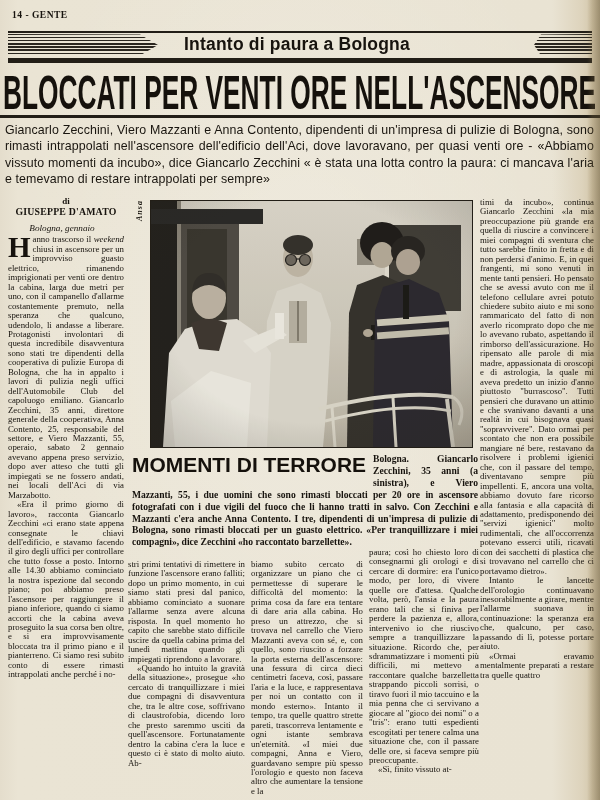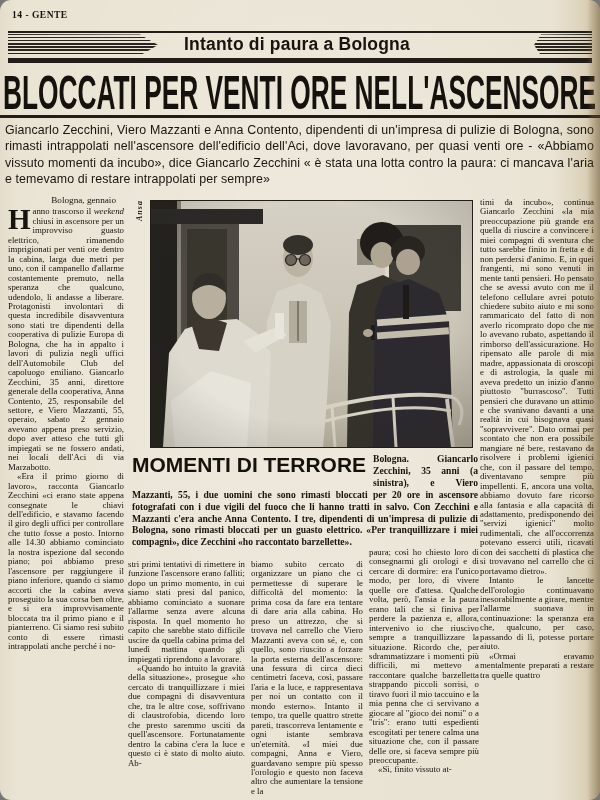--- a/index.html
+++ b/index.html
@@ -4,21 +4,20 @@
 <style>
   html,body{margin:0;padding:0;background:#777;}
   .page{
     position:relative; width:600px; height:800px; overflow:hidden;
     background:
       radial-gradient(ellipse at 50% 40%, rgba(255,255,255,0.25), rgba(0,0,0,0) 70%),
       linear-gradient(to right,#e4ddcc 0,#eae4d4 3%,#e9e3d3 92%,#ddd3bc 97%,#cdbfa0 100%),
       #e9e3d3;
     color:#17130e;
     font-family:"Liberation Serif", serif;
-    border-radius:11px;
   }
   .edge-shadow{position:absolute;top:0;right:0;width:13px;height:800px;
     background:linear-gradient(to right, rgba(120,100,60,0) 0, rgba(130,110,70,.25) 40%, rgba(95,80,50,.45) 100%);}
   .page-label{position:absolute;left:12px;top:10px;font-weight:bold;font-size:9.5px;letter-spacing:.5px;}
 
   
   .rule{position:absolute;background:#221e17;}
   .wedge{position:absolute;top:34px;height:22px;
     background:repeating-linear-gradient(to bottom,#2a261f 0 1.2px, rgba(0,0,0,0) 1.2px 3.1px);}
   .wedge-left{left:8px;width:150px;clip-path:polygon(0 0,88% 2%,100% 50%,88% 98%,0 100%);}
@@ -39,21 +38,21 @@
   .col p + p{text-indent:9px;}
   .col1{left:8px;top:196px;width:116px;height:600px;}
   .col2{left:128px;top:560px;width:117px;height:238px;}
   .col3{left:251px;top:560px;width:112px;height:238px;}
   .col4{left:369px;top:548px;width:110px;height:238px;}
   .col5{left:480px;top:198px;width:114px;height:600px;}
 
   .byline{text-align:center;font-weight:bold;margin-bottom:7px;}
   .byline .di{font-size:9px;line-height:10px;}
   .byline .name{font-size:9.8px;line-height:11px;letter-spacing:.2px;}
-  .dateline{text-align:right;font-size:9.2px;margin:0 8px 2px 0;}
+  .dateline{text-align:center;font-style:italic;font-size:9.2px;margin:0 8px 2px 0;}
   .dropcap{float:left;font-size:29px;line-height:25px;font-weight:bold;margin:0 2px 0 0;}
 
   
   .photo{position:absolute;left:150px;top:200px;width:323px;height:248px;
     border:1px solid #221e17;box-sizing:border-box;background:#cdc8bb;}
   .photo svg{display:block;filter:blur(0.35px) contrast(93%);}
   .photo-credit{position:absolute;left:135px;top:200px;width:12px;height:46px;
     writing-mode:vertical-rl;transform:rotate(180deg);
     font-style:italic;font-weight:bold;font-size:8px;letter-spacing:1px;text-align:right;}
 
@@ -76,20 +75,24 @@
   <div class="rule" style="left:8px;top:58px;width:584px;height:4.5px;"></div>
 
   <svg class="headline-svg" width="596" height="50" viewBox="0 0 596 50">
     <text x="1" y="43" font-size="46" textLength="593" lengthAdjust="spacingAndGlyphs" transform="scale(1,1.04)">BLOCCATI PER VENTI ORE NELL'ASCENSORE</text>
   </svg>
   <div class="rule" style="left:0;top:115px;width:600px;height:3px;"></div>
 
   <div class="lede">Giancarlo Zecchini, Viero Mazzanti e Anna Contento, dipendenti di un'impresa di pulizie di Bologna, sono rimasti intrappolati nell'ascensore dell'edificio dell'Aci, dove lavoravano, per quasi venti ore - «Abbiamo vissuto momenti da incubo», dice Giancarlo Zecchini « è stata una lotta contro la paura: ci mancava l'aria e temevamo di restare intrappolati per sempre»</div>
 
   <div class="col col1">
+    <div class="byline">
+      <div class="di">di</div>
+      <div class="name">GIUSEPPE D'AMATO</div>
+    </div>
     <div class="dateline">Bologna, gennaio</div>
     <p><span class="dropcap">H</span><span>anno trascorso il </span><i>weekend</i><span> chiusi in ascensore per un improvviso guasto elettrico, rimanendo imprigionati per venti ore dentro la cabina, larga due metri per uno, con il campanello d'allarme costantemente premuto, nella speranza che qualcuno, udendolo, li andasse a liberare. Protagonisti involontari di questa incredibile disavventura sono stati tre dipendenti della cooperativa di pulizie Europa di Bologna, che ha in appalto i lavori di pulizia negli uffici dell'Automobile Club del capoluogo emiliano. Giancarlo Zecchini, 35 anni, direttore generale della cooperativa, Anna Contento, 25, responsabile del settore, e Viero Mazzanti, 55, operaio, sabato 2 gennaio avevano appena preso servizio, dopo aver atteso che tutti gli impiegati se ne fossero andati, nei locali dell'Aci di via Marzabotto.</span></p>
     <p>«Era il primo giorno di lavoro», racconta Giancarlo Zecchini «ci erano state appena consegnate le chiavi dell'edificio, e stavamo facendo il giro degli uffici per controllare che tutto fosse a posto. Intorno alle 14.30 abbiamo cominciato la nostra ispezione dal secondo piano; poi abbiamo preso l'ascensore per raggiungere il piano inferiore, quando ci siamo accorti che la cabina aveva proseguito la sua corsa ben oltre, e si era improvvisamente bloccata tra il primo piano e il pianterreno. Ci siamo resi subito conto di essere rimasti intrappolati anche perché i no-</p>
   </div>
 
   <div class="photo-credit">Ansa</div>
 
   <div class="photo">
     <svg width="321" height="246" viewBox="0 0 321 246">
       <defs>

